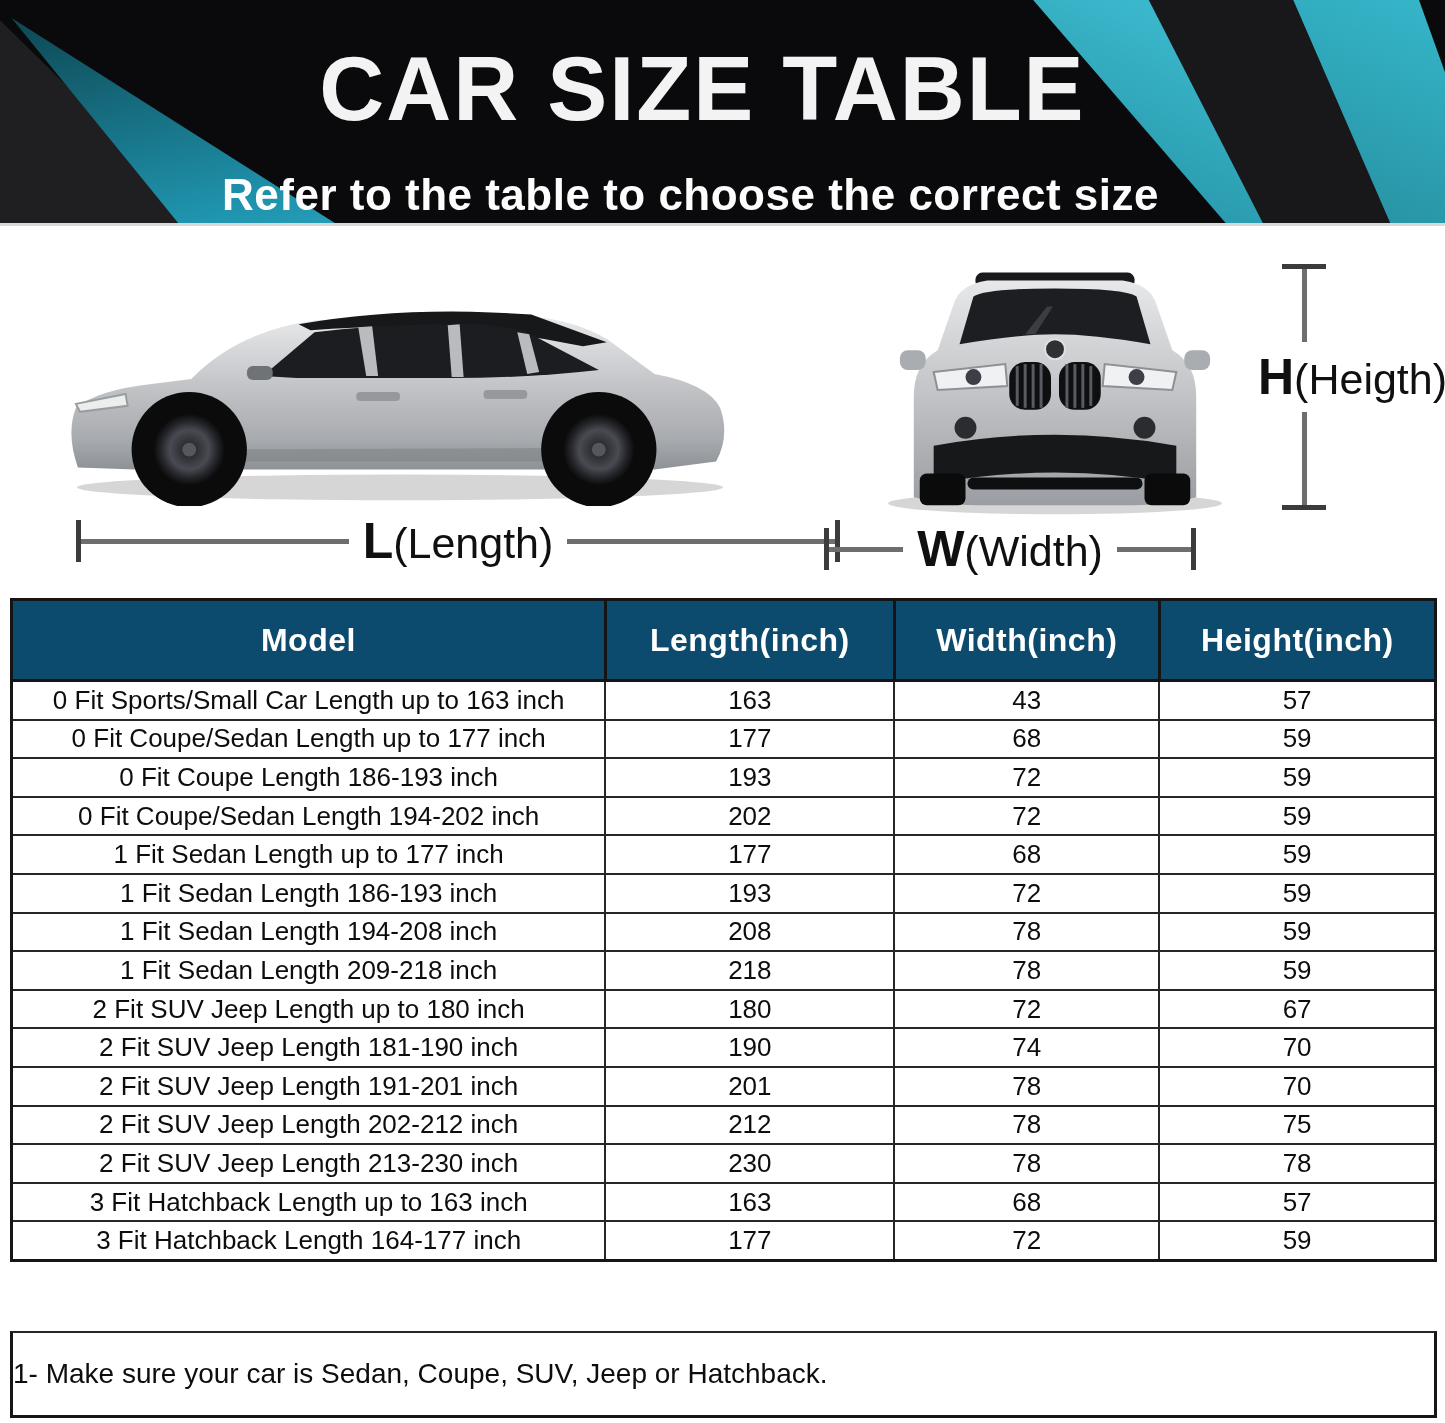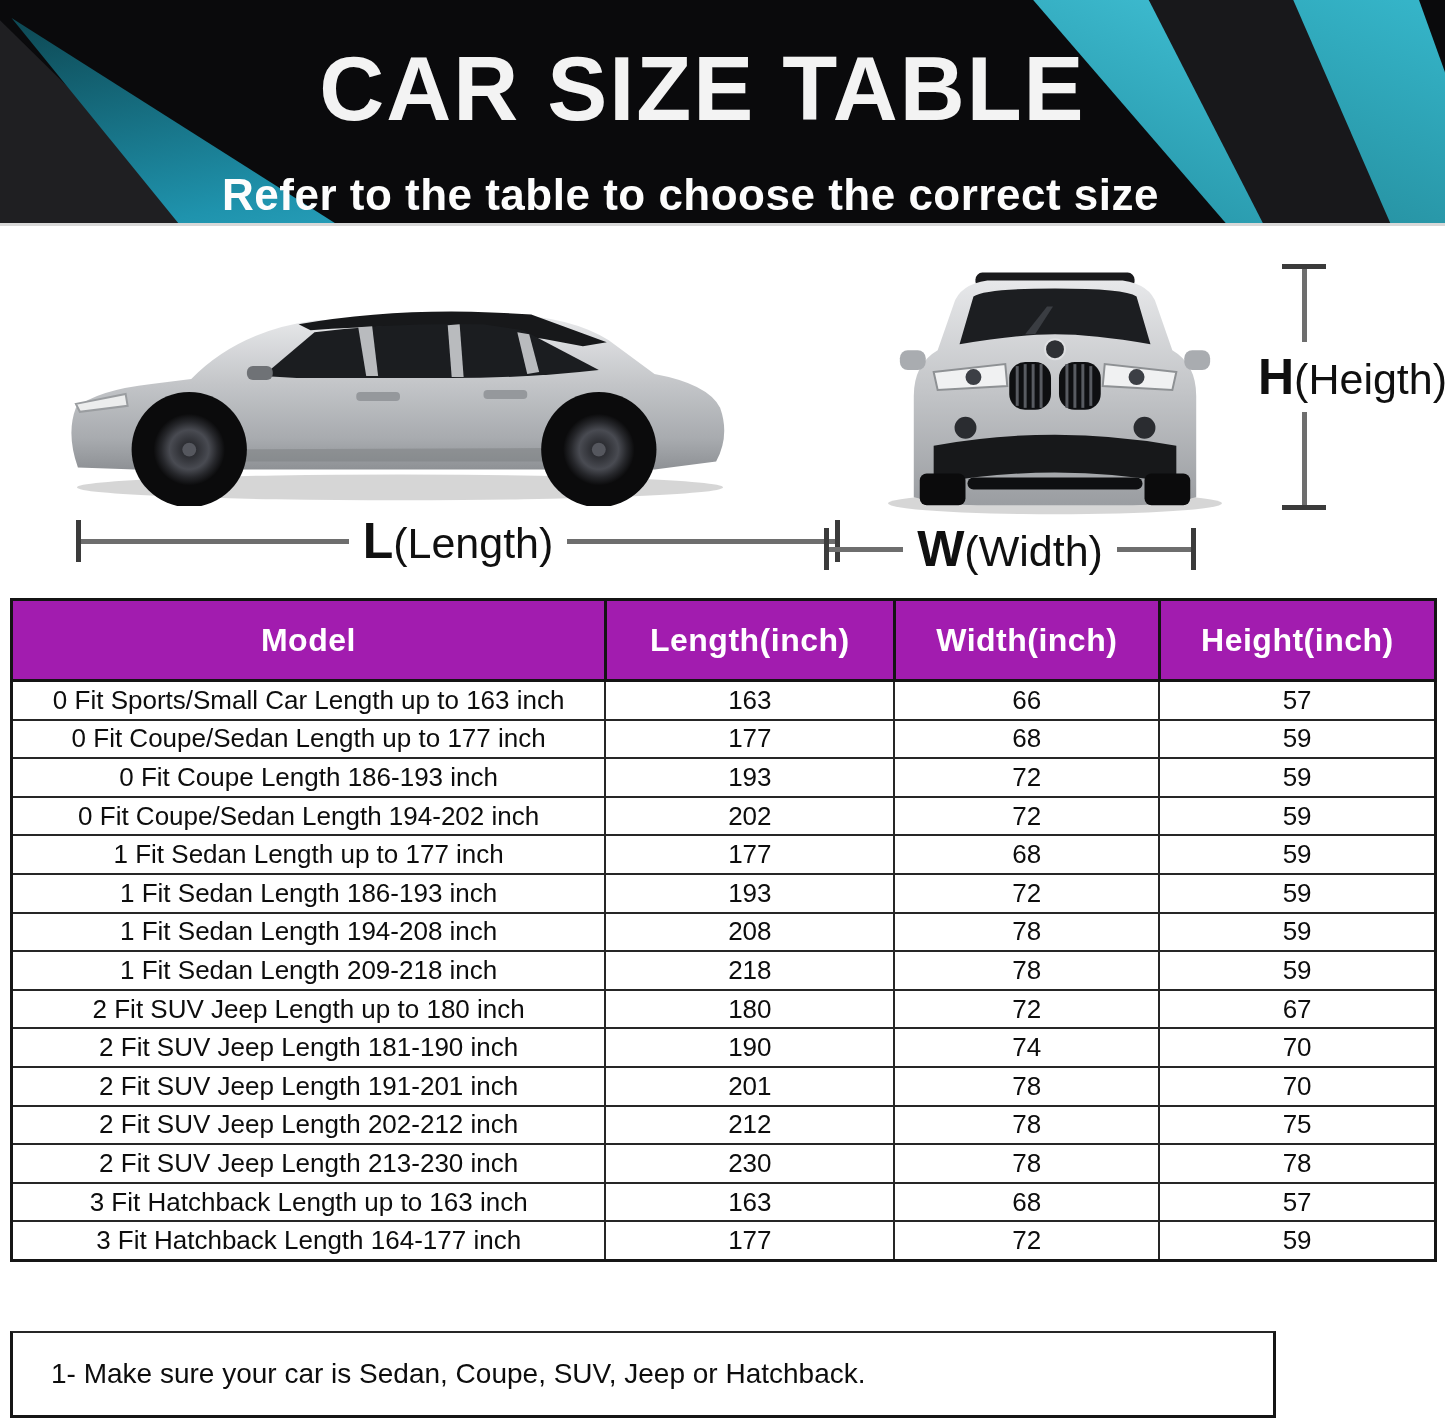--- a/index.html
+++ b/index.html
@@ -41,30 +41,30 @@
   .vdim{position:absolute;left:1282px;top:38px;width:44px;height:246px;
         display:flex;flex-direction:column;align-items:center;}
   .vdim .vcap{height:5px;width:44px;background:#3b3b3b;flex:0 0 auto;}
   .vdim .vseg{flex:1;width:5px;background:#6e6e6e;}
   .h-lbl{position:absolute;left:1240px;top:116px;background:#ffffff;padding:6px 4px;
          white-space:nowrap;color:#101010;z-index:3;}
 
   
   table.size-table{position:absolute;left:10px;top:598px;width:1427px;border-collapse:collapse;
         table-layout:fixed;border:3px solid #161616;}
-  .size-table th{background:#a21caf;color:#ffffff;font-size:32px;font-weight:700;
+  .size-table th{background:#0c4a6e;color:#ffffff;font-size:32px;font-weight:700;
         height:76px;border:3px solid #141414;letter-spacing:0.5px;text-align:center;}
   .size-table td{height:36.6px;border:2px solid #262626;font-size:26px;color:#0d0d0d;
         text-align:center;padding:0 4px;font-weight:400;overflow:hidden;white-space:nowrap;}
   .col-model{width:41.7%;} .col-length{width:20.3%;} .col-width{width:18.6%;} .col-height{width:19.4%;}
 
   
-  .notes{position:absolute;left:10px;top:1331px;width:1266px;height:87px;border:3px solid #161616;
+  .notes{position:absolute;left:10px;top:1331px;width:1427px;height:87px;border:3px solid #161616;
         border-top:2px solid #262626;background:#fff;box-sizing:border-box;
-        display:flex;flex-direction:column;justify-content:center;gap:6px;padding-left:38px;}
+        display:flex;flex-direction:column;justify-content:center;gap:6px;}
   .note-line{font-size:28px;color:#0d0d0d;font-weight:400;}
 </style>
 </head>
 <body>
 
 <div class="page">
 
   <header class="banner">
     <div class="shape s-left-gray"></div>
     <div class="shape s-left-teal"></div>
@@ -189,21 +189,21 @@
         <th>Model</th>
         <th>Length(inch)</th>
         <th>Width(inch)</th>
         <th>Height(inch)</th>
       </tr>
     </thead>
     <tbody>
         <tr>
           <td>0 Fit Sports/Small Car Length up to 163 inch</td>
           <td>163</td>
-          <td>66</td>
+          <td>43</td>
           <td>57</td>
         </tr>
         <tr>
           <td>0 Fit Coupe/Sedan Length up to 177 inch</td>
           <td>177</td>
           <td>68</td>
           <td>59</td>
         </tr>
         <tr>
           <td>0 Fit Coupe Length 186-193 inch</td>

